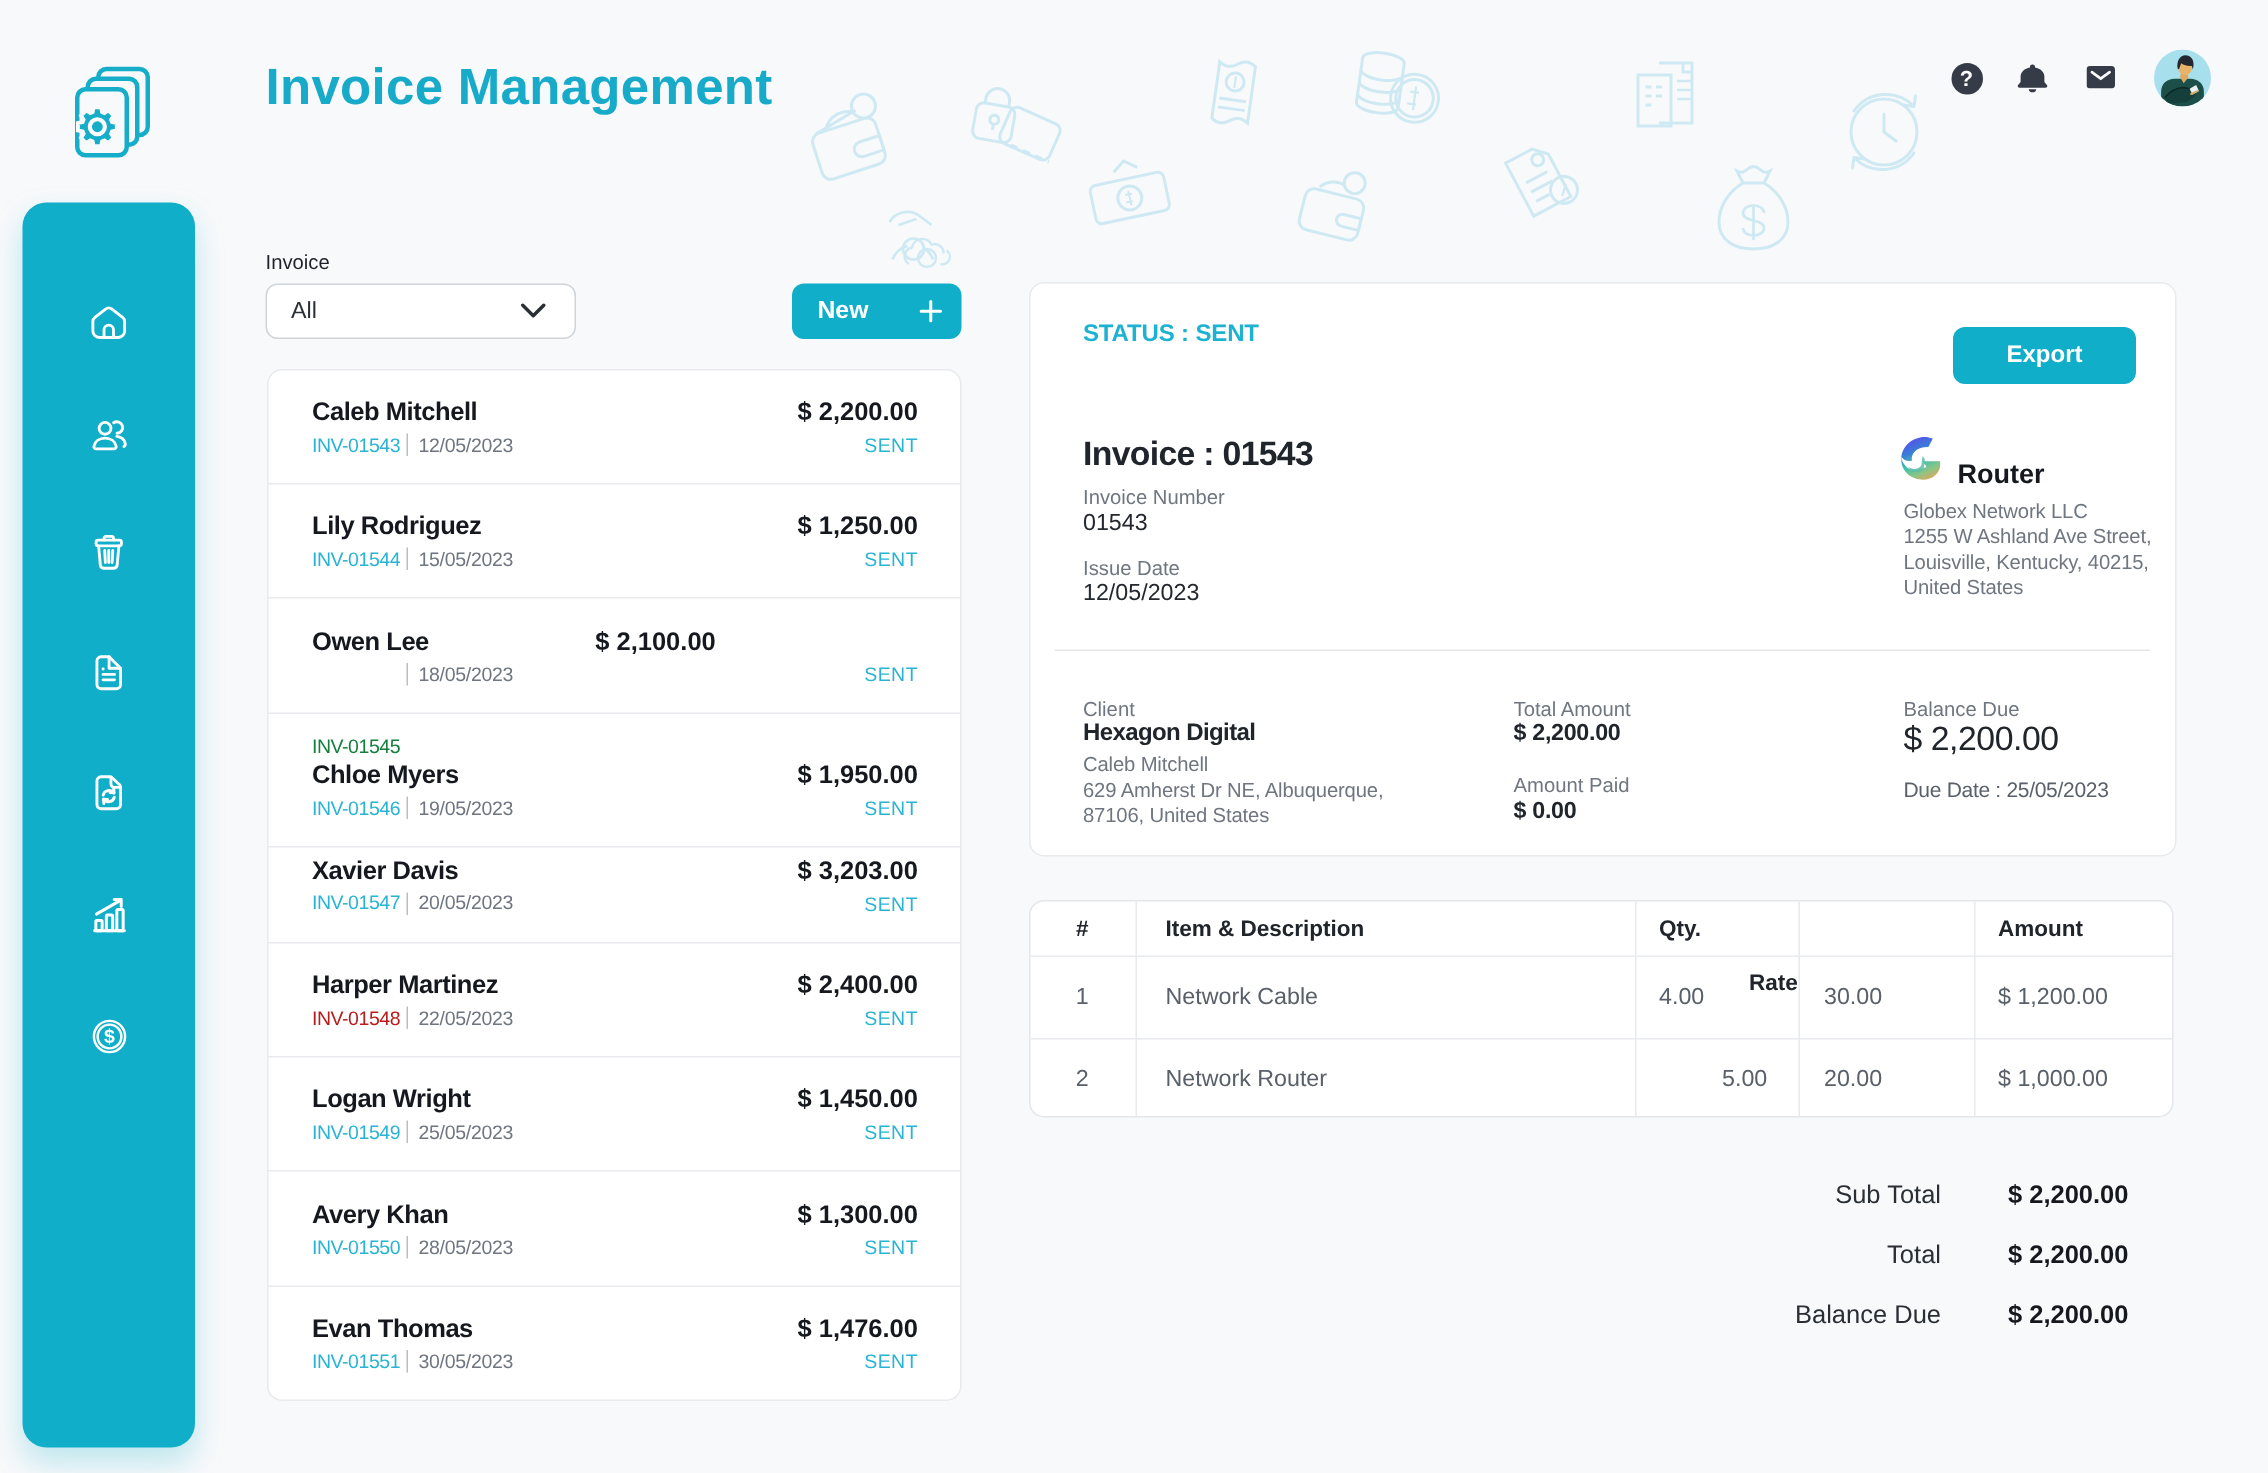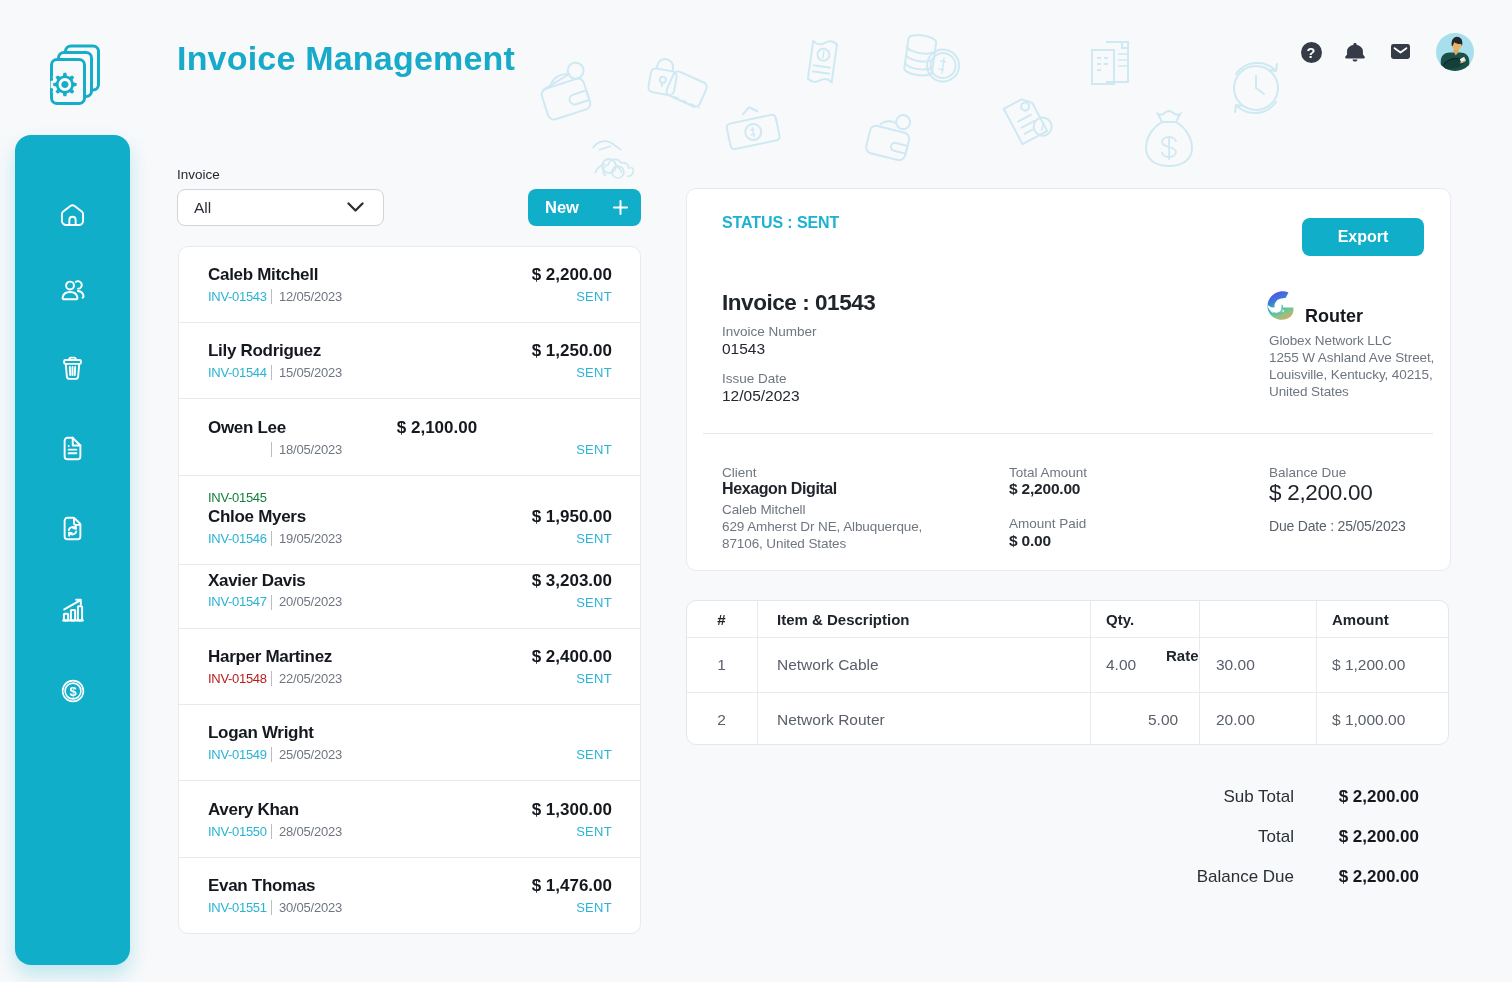--- a/index.html
+++ b/index.html
@@ -251,20 +251,21 @@
     <div class="abs" style="left:101px;top:42.8px;font-size:13px;letter-spacing:-.2px;color:#6f7680;">22/05/2023</div>
     <div class="abs" style="right:29px;top:19px;width:350px;text-align:right;font-size:17px;font-weight:bold;color:#15191f;">$ 2,400.00</div>
     <div class="abs" style="right:29px;top:43px;width:350px;text-align:right;font-size:13px;color:#29b4d3;letter-spacing:.3px;">SENT</div>
     <div class="abs" style="left:0;top:76px;width:463px;height:1px;background:#e9eaee;"></div>
   </div>
       <div class="abs" style="left:0;top:458.40000000000003px;width:463px;height:76.4px;">
     <div class="abs" style="left:30px;top:19px;font-size:17px;letter-spacing:-.3px;font-weight:bold;color:#15191f;">Logan Wright</div>
     <div class="abs" style="left:30px;top:42.8px;font-size:13px;letter-spacing:-.3px;color:#29b4d3;">INV-01549</div>
     <div class="abs" style="left:93px;top:43px;width:1.4px;height:15px;background:#b9bec5;"></div>
     <div class="abs" style="left:101px;top:42.8px;font-size:13px;letter-spacing:-.2px;color:#6f7680;">25/05/2023</div>
+    <div class="abs" style="right:29px;top:19px;width:350px;text-align:right;font-size:17px;font-weight:bold;color:#15191f;">$ 1,450.00</div>
     <div class="abs" style="right:29px;top:43px;width:350px;text-align:right;font-size:13px;color:#29b4d3;letter-spacing:.3px;">SENT</div>
     <div class="abs" style="left:0;top:76px;width:463px;height:1px;background:#e9eaee;"></div>
   </div>
       <div class="abs" style="left:0;top:534.8000000000001px;width:463px;height:76.4px;">
     <div class="abs" style="left:30px;top:19px;font-size:17px;letter-spacing:-.3px;font-weight:bold;color:#15191f;">Avery Khan</div>
     <div class="abs" style="left:30px;top:42.8px;font-size:13px;letter-spacing:-.3px;color:#29b4d3;">INV-01550</div>
     <div class="abs" style="left:93px;top:43px;width:1.4px;height:15px;background:#b9bec5;"></div>
     <div class="abs" style="left:101px;top:42.8px;font-size:13px;letter-spacing:-.2px;color:#6f7680;">28/05/2023</div>
     <div class="abs" style="right:29px;top:19px;width:350px;text-align:right;font-size:17px;font-weight:bold;color:#15191f;">$ 1,300.00</div>
     <div class="abs" style="right:29px;top:43px;width:350px;text-align:right;font-size:13px;color:#29b4d3;letter-spacing:.3px;">SENT</div>

